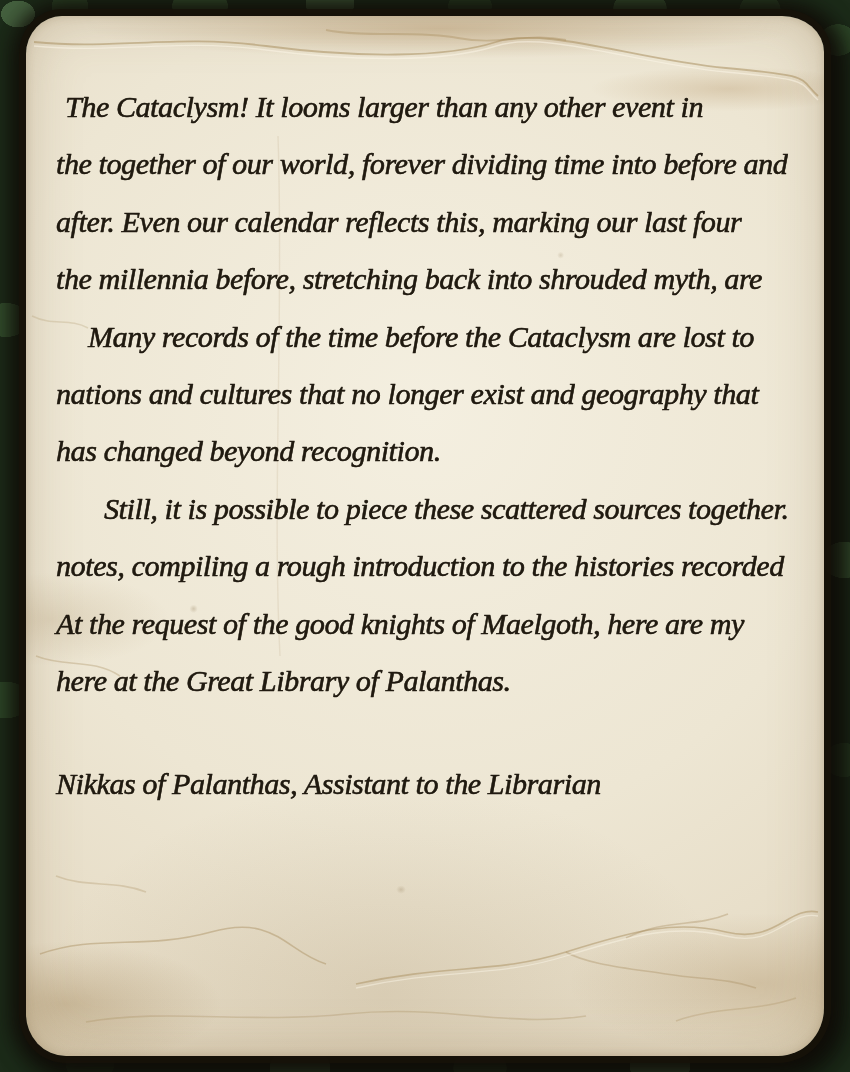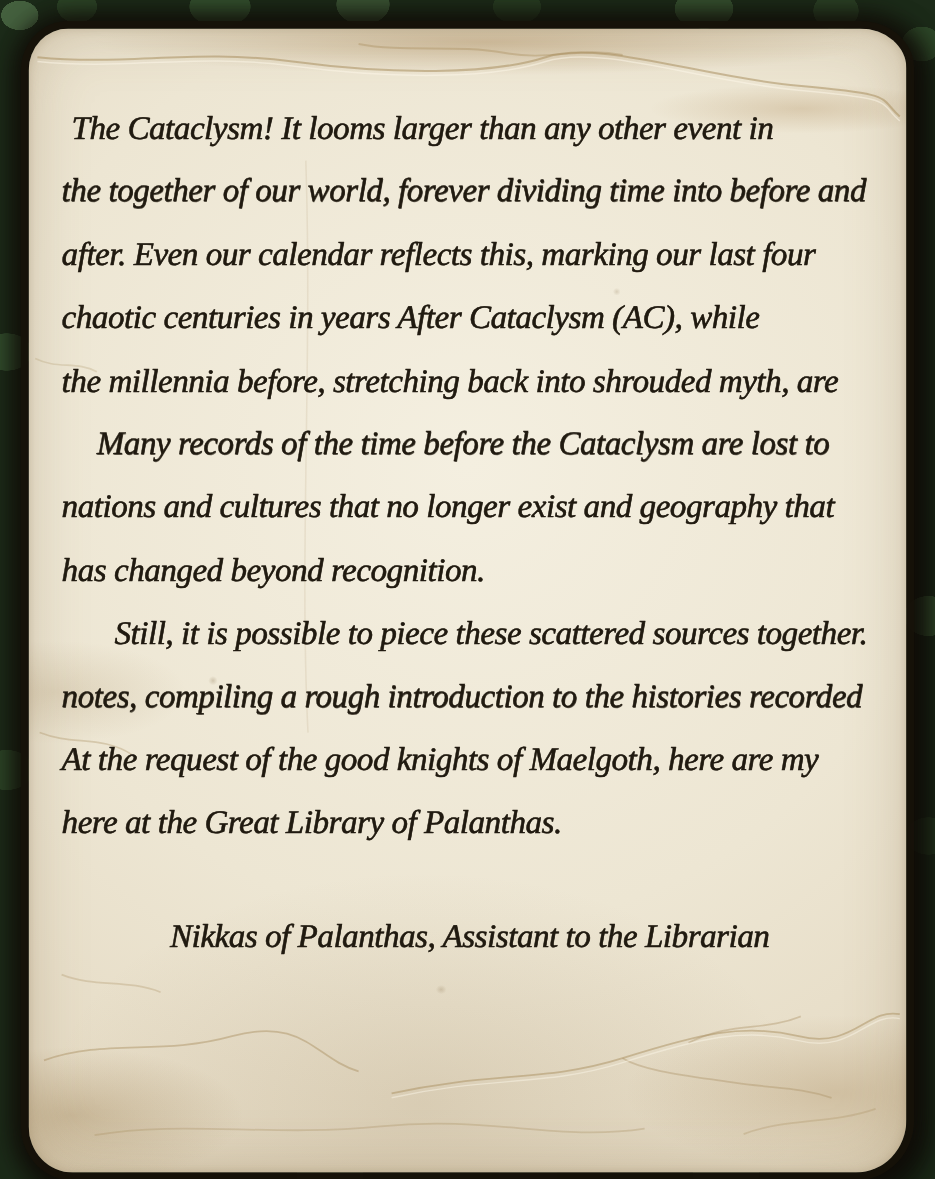--- a/index.html
+++ b/index.html
@@ -31,21 +31,21 @@
       radial-gradient(38px 28px at 6px 320px,  #314c2c 60%, transparent 61%),
       radial-gradient(50px 36px at 300px 1068px,#3c5836 60%, transparent 61%),
       radial-gradient(50px 36px at 660px 1066px,#44603e 60%, transparent 61%),
       radial-gradient(44px 32px at 480px 1068px,#2a4125 60%, transparent 61%),
       radial-gradient(40px 30px at 90px 1064px, #243a1f 60%, transparent 61%);
   }
   
   .parchment {
     position: absolute;
     left: 26px;
-    top: 26px;
+    top: 16px;
     width: 798px;
     height: 1040px;
     border-radius: 36px 42px 46px 40px / 38px 36px 48px 42px;
     background-image:
       radial-gradient(6px 6px   at 21% 57%,  rgba(120, 95, 55, 0.25), transparent 70%),
       radial-gradient(5px 5px   at 67% 23%,  rgba(120, 95, 55, 0.20), transparent 70%),
       radial-gradient(7px 6px   at 47% 84%,  rgba(120, 95, 55, 0.22), transparent 70%),
       radial-gradient(ellipse 62% 4%  at 52% 1.2%, rgba(168, 132, 82, 0.40), transparent 72%),
       radial-gradient(ellipse 24% 3%  at 88% 7%,   rgba(168, 132, 82, 0.28), transparent 72%),
       radial-gradient(ellipse 32% 9%  at 92% 93%,  rgba(158, 126, 78, 0.30), transparent 75%),
@@ -79,21 +79,20 @@
     letter-spacing: -0.4px;
     -webkit-text-stroke: 0.45px var(--ink, #201a10);
     text-shadow: 0.35px 0.25px 0 rgba(32, 26, 16, 0.65);
   }
   .line { white-space: nowrap; }
   .i1 { padding-left: 9px; }
   .i2 { padding-left: 32px; }
   .i3 { padding-left: 48px; }
   .signature {
     margin-top: 46px;
-    text-align: center;
     white-space: nowrap;
   }
 </style>
 </head>
 <body>
 
 <div class="scene">
   <div class="parchment">
 
     <svg class="creases" viewBox="0 0 798 1040" preserveAspectRatio="none">
@@ -129,21 +128,20 @@
 
       <path d="M252 120 C 258 300, 246 480, 254 640" fill="none" stroke="#b09770" stroke-width="1.4" stroke-opacity="0.16"></path>
     </svg>
 
     <div class="note-text">
 
       <div class="para">
         <div class="line i1">The Cataclysm! It looms larger than any other event in</div>
         <div class="line">the together of our world, forever dividing time into before and</div>
         <div class="line">after. Even our calendar reflects this, marking our last four</div>
-        <div class="line">chaotic centuries in years After Cataclysm (AC), while</div>
         <div class="line">the millennia before, stretching back into shrouded myth, are</div>
       </div>
 
       <div class="para">
         <div class="line i2">Many records of the time before the Cataclysm are lost to</div>
         <div class="line">nations and cultures that no longer exist and geography that</div>
         <div class="line">has changed beyond recognition.</div>
       </div>
 
       <div class="para">

